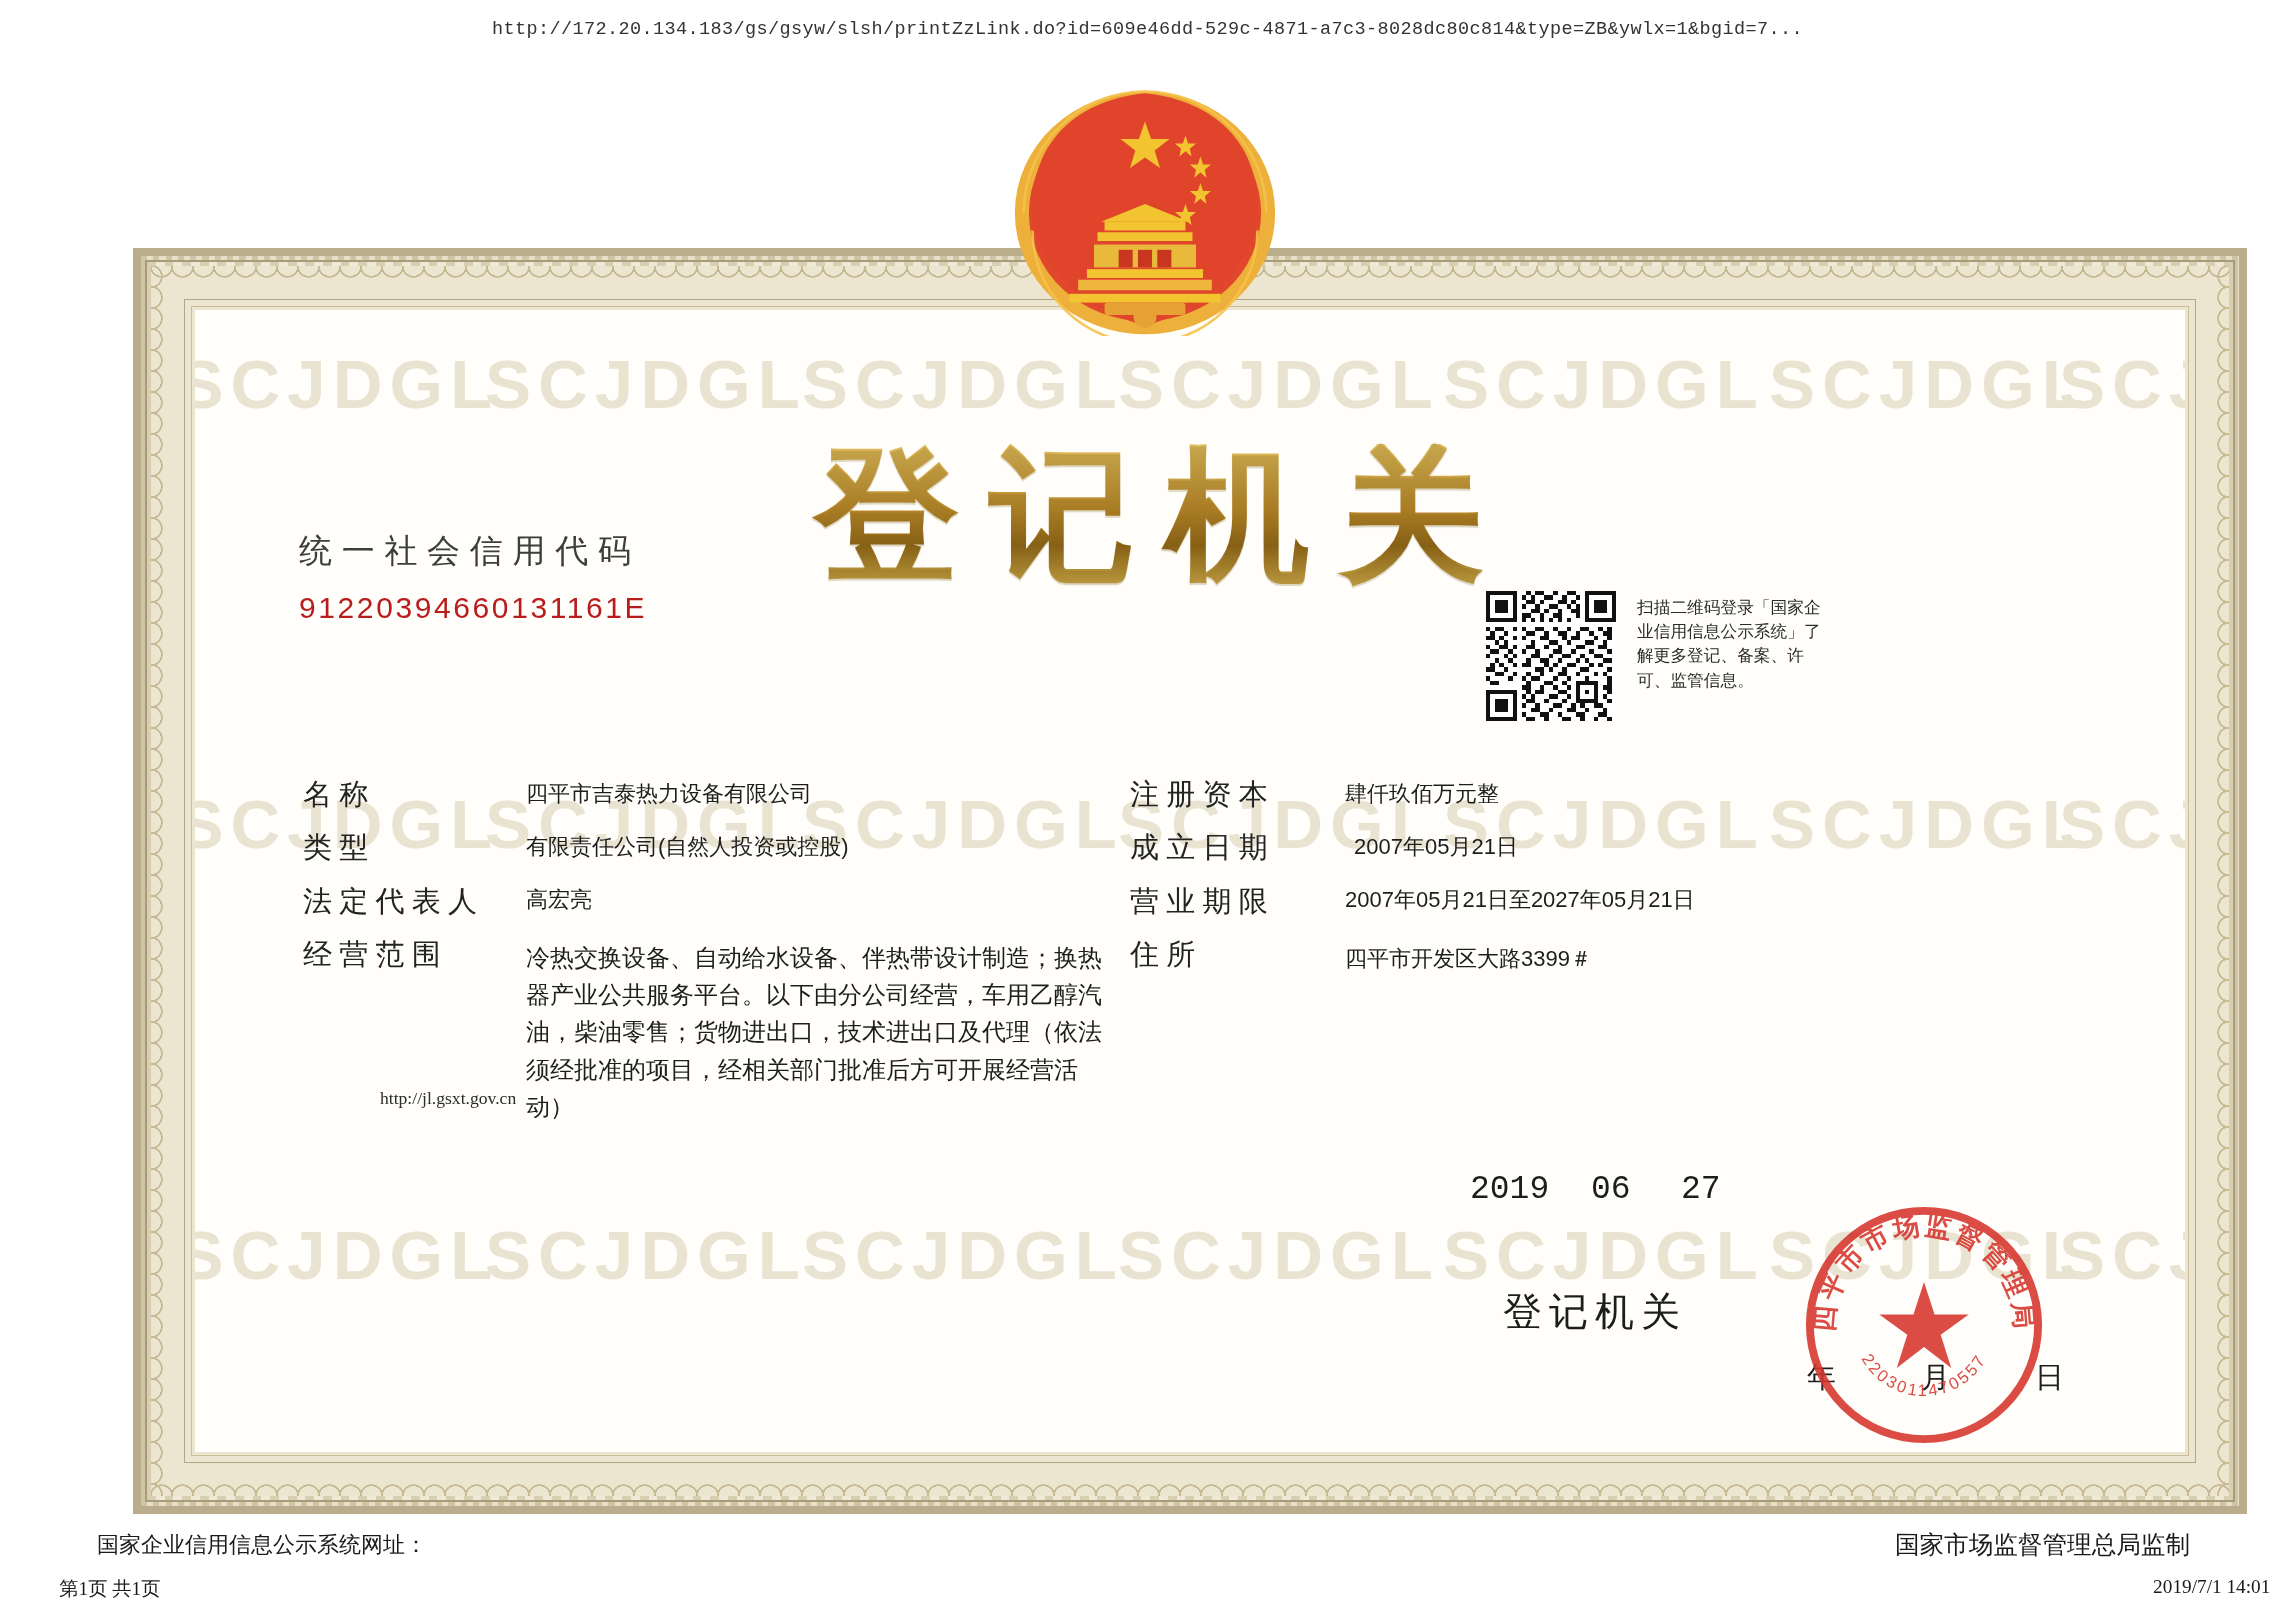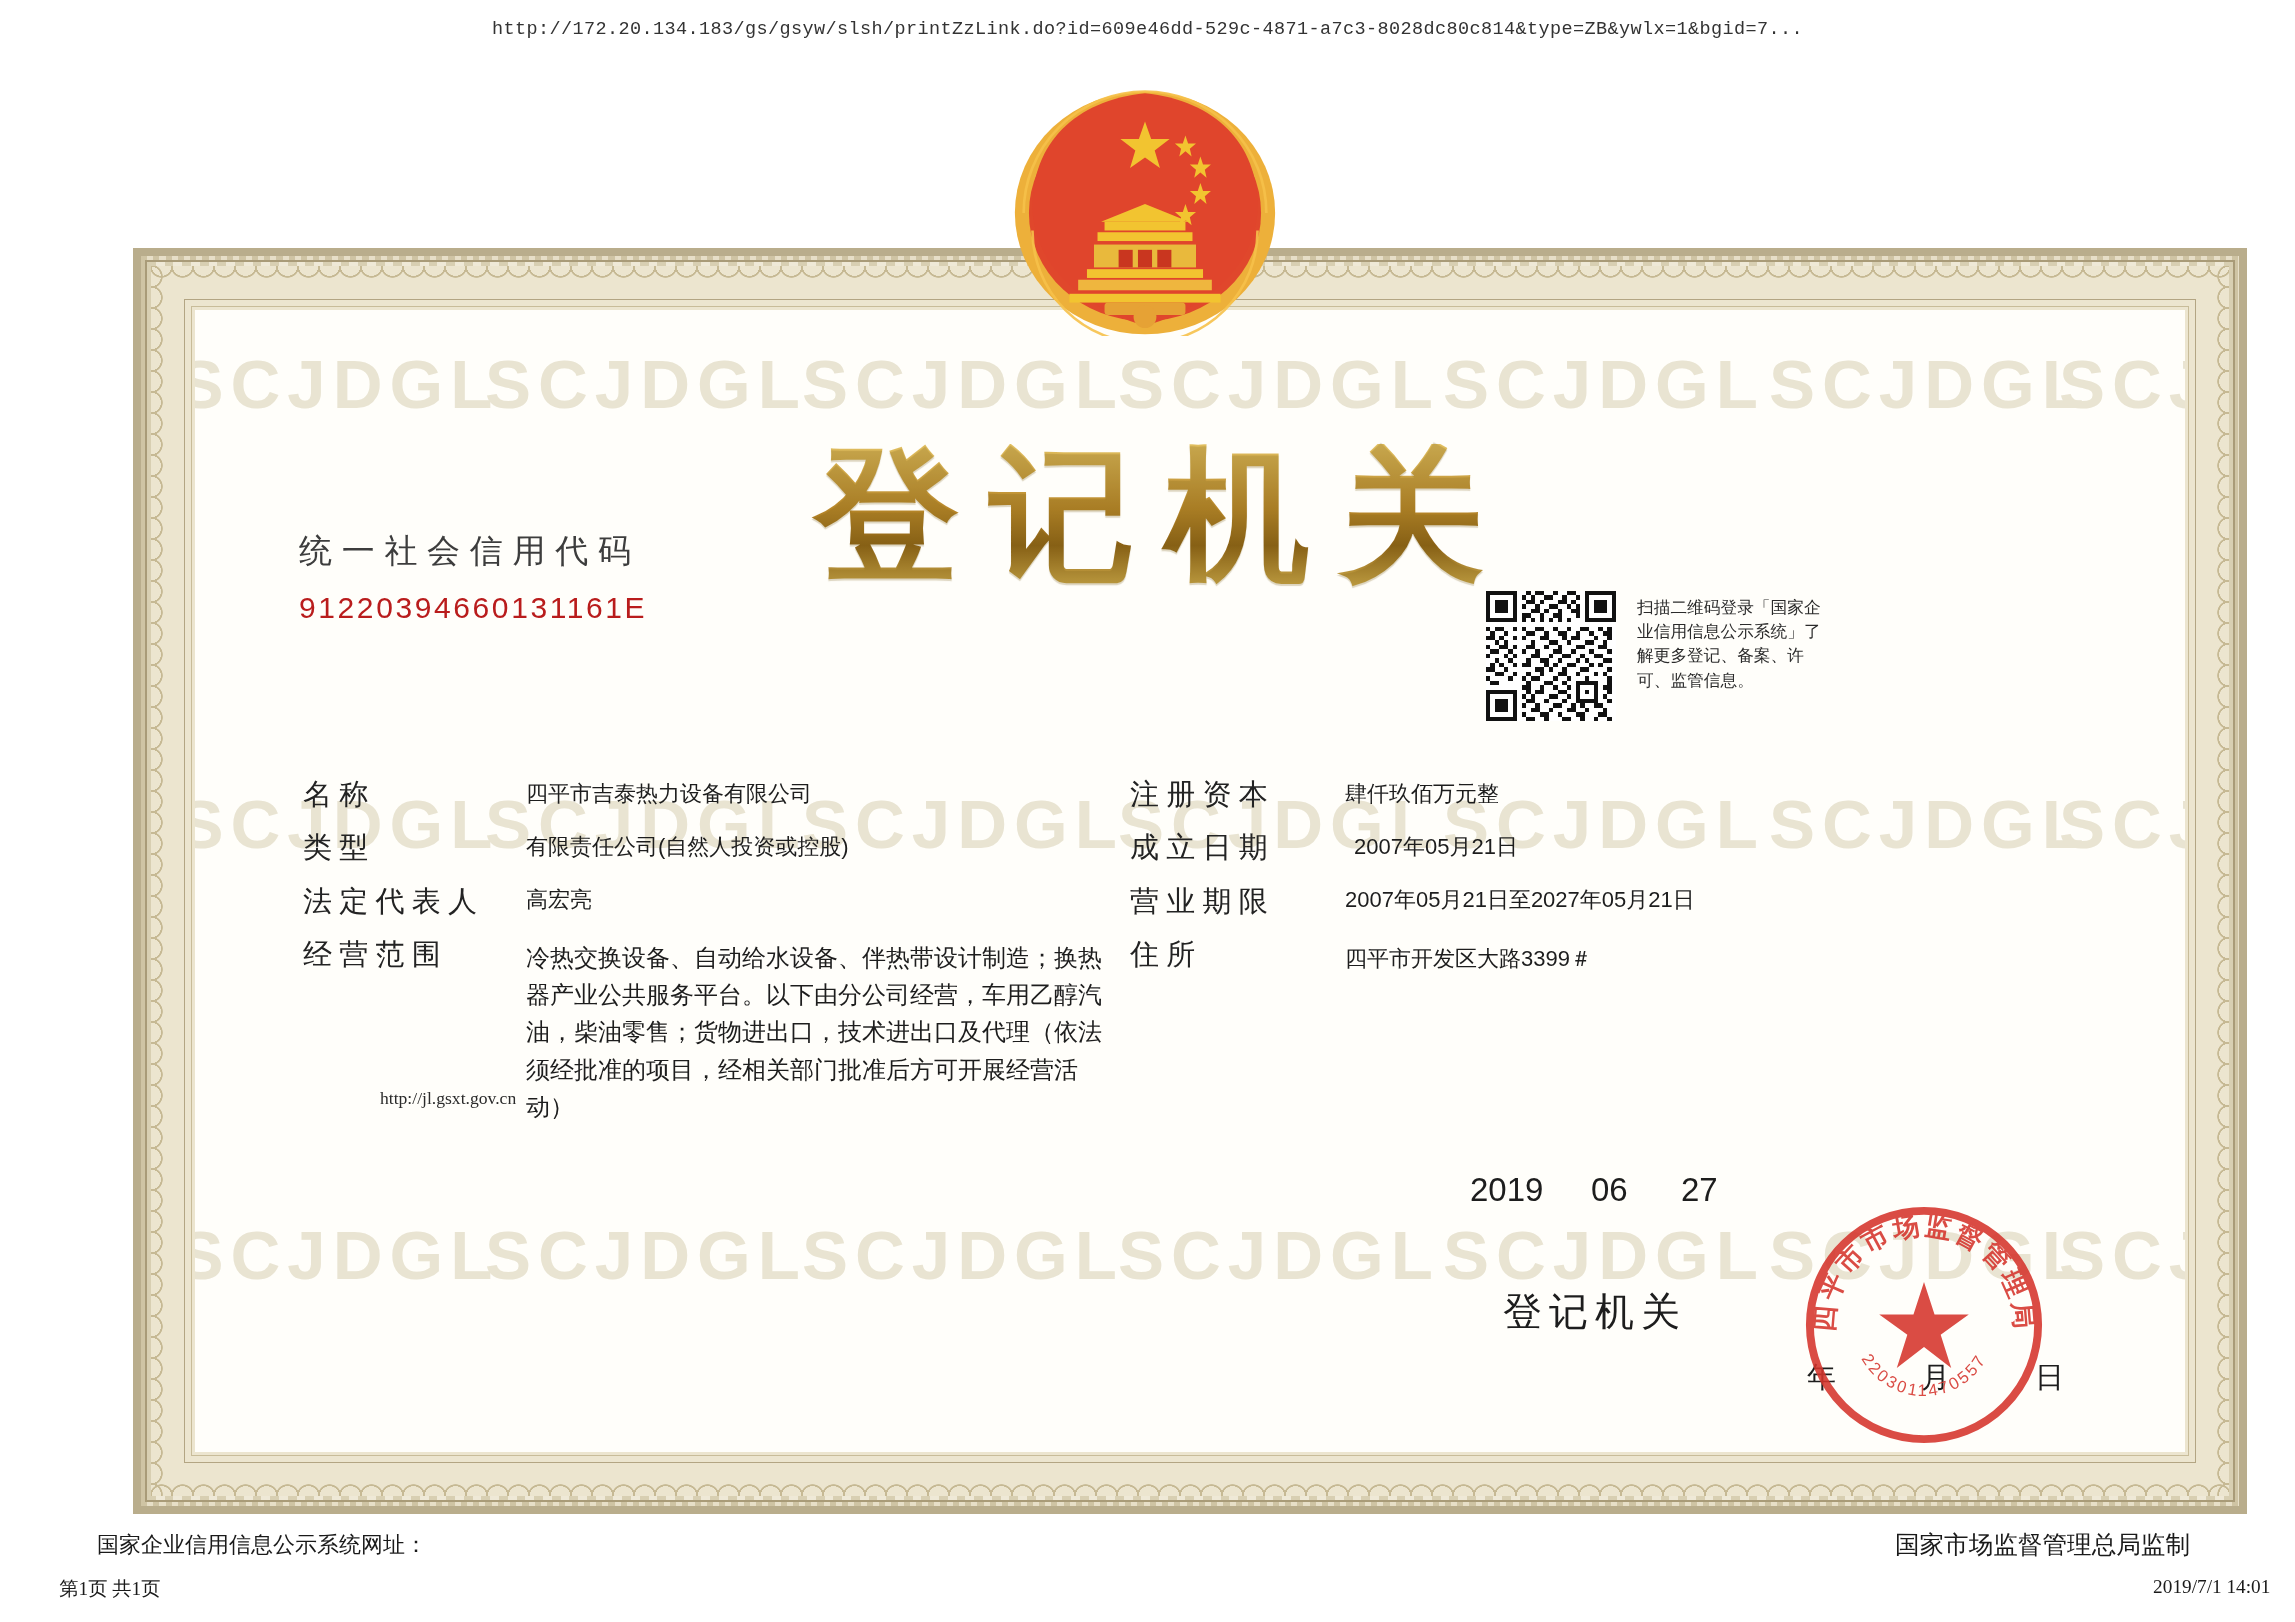--- a/index.html
+++ b/index.html
@@ -241,21 +241,21 @@
     color: #2b2b2b;
     font-family: "Liberation Serif", serif;
   }
 
   
   .issue-date {
     position: absolute;
     top: 1171px;
     font-size: 33px;
     color: #1d1d1d;
-    font-family: Liberation Sans, sans-serif;
+    font-family: Liberation Mono, monospace;
   }
   .reg-auth {
     position: absolute;
     left: 1503px;
     top: 1285px;
     font-size: 39px;
     letter-spacing: 7px;
     color: #1d1d1d;
     font-family: "Liberation Serif", serif;
   }

